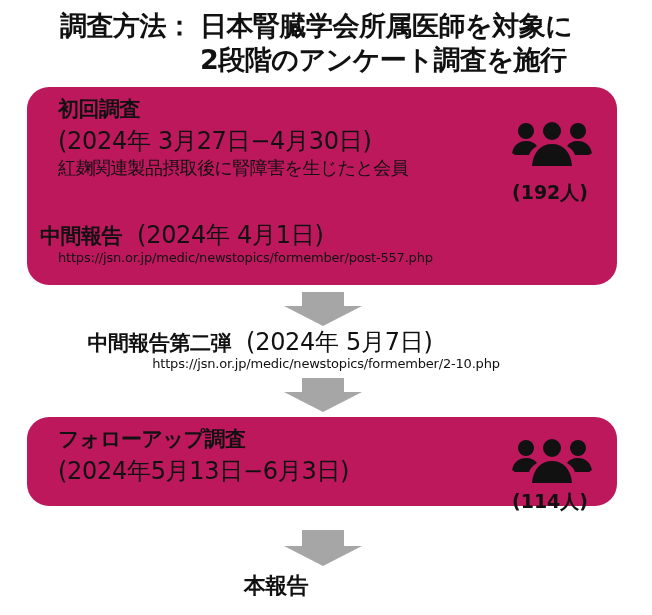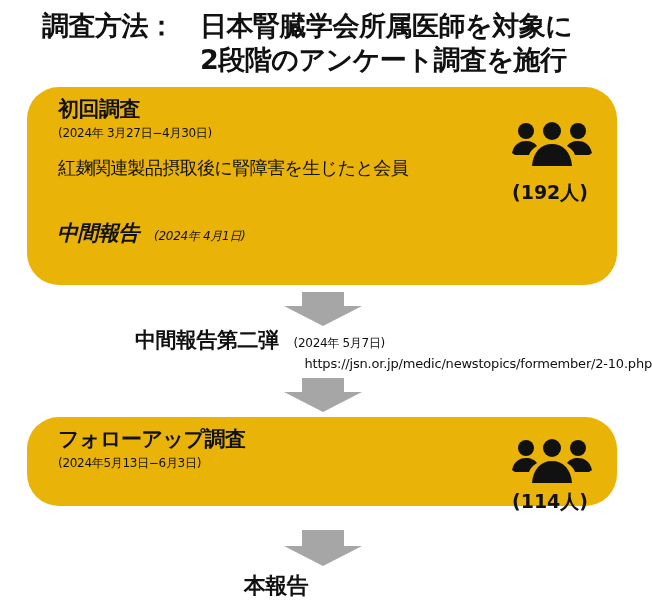--- a/index.html
+++ b/index.html
@@ -1,64 +1,65 @@
 <!DOCTYPE html>
 <html><head>
 <meta charset="utf-8">
 <style>
   html, body { margin:0; padding:0; background:#ffffff; }
   body { width:652px; height:615px; position:relative; overflow:hidden;
          font-family:"DejaVu Sans", "Liberation Sans", sans-serif; color:#111; }
   .abs { position:absolute; }
   .title { font-weight:bold; font-size:27px; line-height:32px; white-space:nowrap; letter-spacing:-0.5px; }
-  .box { position:absolute; background:#eab308; border-radius:32px; }
+  .box { position:absolute; background:#be185d; border-radius:22px; }
   .t-head { font-size:21px; font-weight:bold; white-space:nowrap; letter-spacing:-0.5px; }
-  .t-date { font-size:12px; white-space:nowrap; letter-spacing:-0.3px; }
+  .t-date { font-size:24px; white-space:nowrap; letter-spacing:-0.3px; }
   .t-body { font-size:18px; white-space:nowrap; letter-spacing:-0.6px; }
   .t-url { font-size:13px; white-space:nowrap; font-family:"DejaVu Sans", sans-serif; letter-spacing:-0.2px; }
   .count { font-size:19px; font-weight:bold; white-space:nowrap; }
   .arrow { position:absolute; width:78px; }
   .icon-people { position:absolute; }
 </style>
 </head>
 <body>
 
-<div class="abs title" style="left:42px; top:10px;">調査方法：</div>
+<div class="abs title" style="left:60px; top:10px;">調査方法：</div>
 <div class="abs title" style="left:200px; top:10px;">日本腎臓学会所属医師を対象に</div>
 <div class="abs title" style="left:200px; top:44px;">2段階のアンケート調査を施行</div>
 
 <div class="box" style="left:27px; top:87px; width:590px; height:198px;">
   <div class="abs t-head" style="left:31px; top:8px;">初回調査</div>
   <div class="abs t-date" style="left:31px; top:38px;">(2024年 3月27日−4月30日)</div>
   <div class="abs t-body" style="left:31px; top:69px;">紅麹関連製品摂取後に腎障害を生じたと会員</div>
-  <div class="abs" style="left:30px; top:132px; white-space:nowrap;font-style:italic;">
+  <div class="abs" style="left:13px; top:132px; white-space:nowrap;">
     <span class="t-head">中間報告</span>
     <span class="t-date" style="margin-left:10px;">(2024年 4月1日)</span>
   </div>
+  <div class="abs t-url" style="left:31px; top:163px;">https://jsn.or.jp/medic/newstopics/formember/post-557.php</div>
 
   <svg class="icon-people" style="left:485px; top:33px;" width="80" height="50" viewBox="0 0 80 50">
     <circle cx="14" cy="11" r="8" fill="#111"></circle>
     <circle cx="40" cy="11" r="9" fill="#111"></circle>
     <circle cx="66" cy="11" r="8" fill="#111"></circle>
     <path d="M0 33 C2 24 8 21 14 21 C19 21 23 23 25 26 C20 29 18 32 17 35 L3 35 Z" fill="#111"></path>
     <path d="M80 33 C78 24 72 21 66 21 C61 21 57 23 55 26 C60 29 62 32 63 35 L77 35 Z" fill="#111"></path>
     <path d="M20 46 C21 32 29 24 40 24 C51 24 59 32 60 46 Z" fill="#111"></path>
   </svg>
   <div class="abs count" style="left:485px; top:93px;">(192人)</div>
 </div>
 
 <svg class="arrow" style="left:284px; top:292px;" width="78" height="34" viewBox="0 0 78 34">
   <polygon points="18,0 60,0 60,14 78,14 39,34 0,14 18,14" fill="#a6a6a6"></polygon>
 </svg>
 
 <div class="abs" style="left:0; width:520px; top:326px; text-align:center; white-space:nowrap;">
   <span class="t-head">中間報告第二弾</span>
   <span class="t-date" style="margin-left:10px;">(2024年 5月7日)</span>
 </div>
-<div class="abs t-url" style="left:0; width:652px; top:356px; text-align:right;">https://jsn.or.jp/medic/newstopics/formember/2-10.php</div>
+<div class="abs t-url" style="left:0; width:652px; top:356px; text-align:center;">https://jsn.or.jp/medic/newstopics/formember/2-10.php</div>
 
 <svg class="arrow" style="left:284px; top:378px;" width="78" height="34" viewBox="0 0 78 34">
   <polygon points="18,0 60,0 60,14 78,14 39,34 0,14 18,14" fill="#a6a6a6"></polygon>
 </svg>
 
 <div class="box" style="left:27px; top:417px; width:590px; height:89px;">
   <div class="abs t-head" style="left:31px; top:8px;">フォローアップ調査</div>
   <div class="abs t-date" style="left:31px; top:38px;">(2024年5月13日−6月3日)</div>
 
   <svg class="icon-people" style="left:485px; top:20px;" width="80" height="50" viewBox="0 0 80 50">

